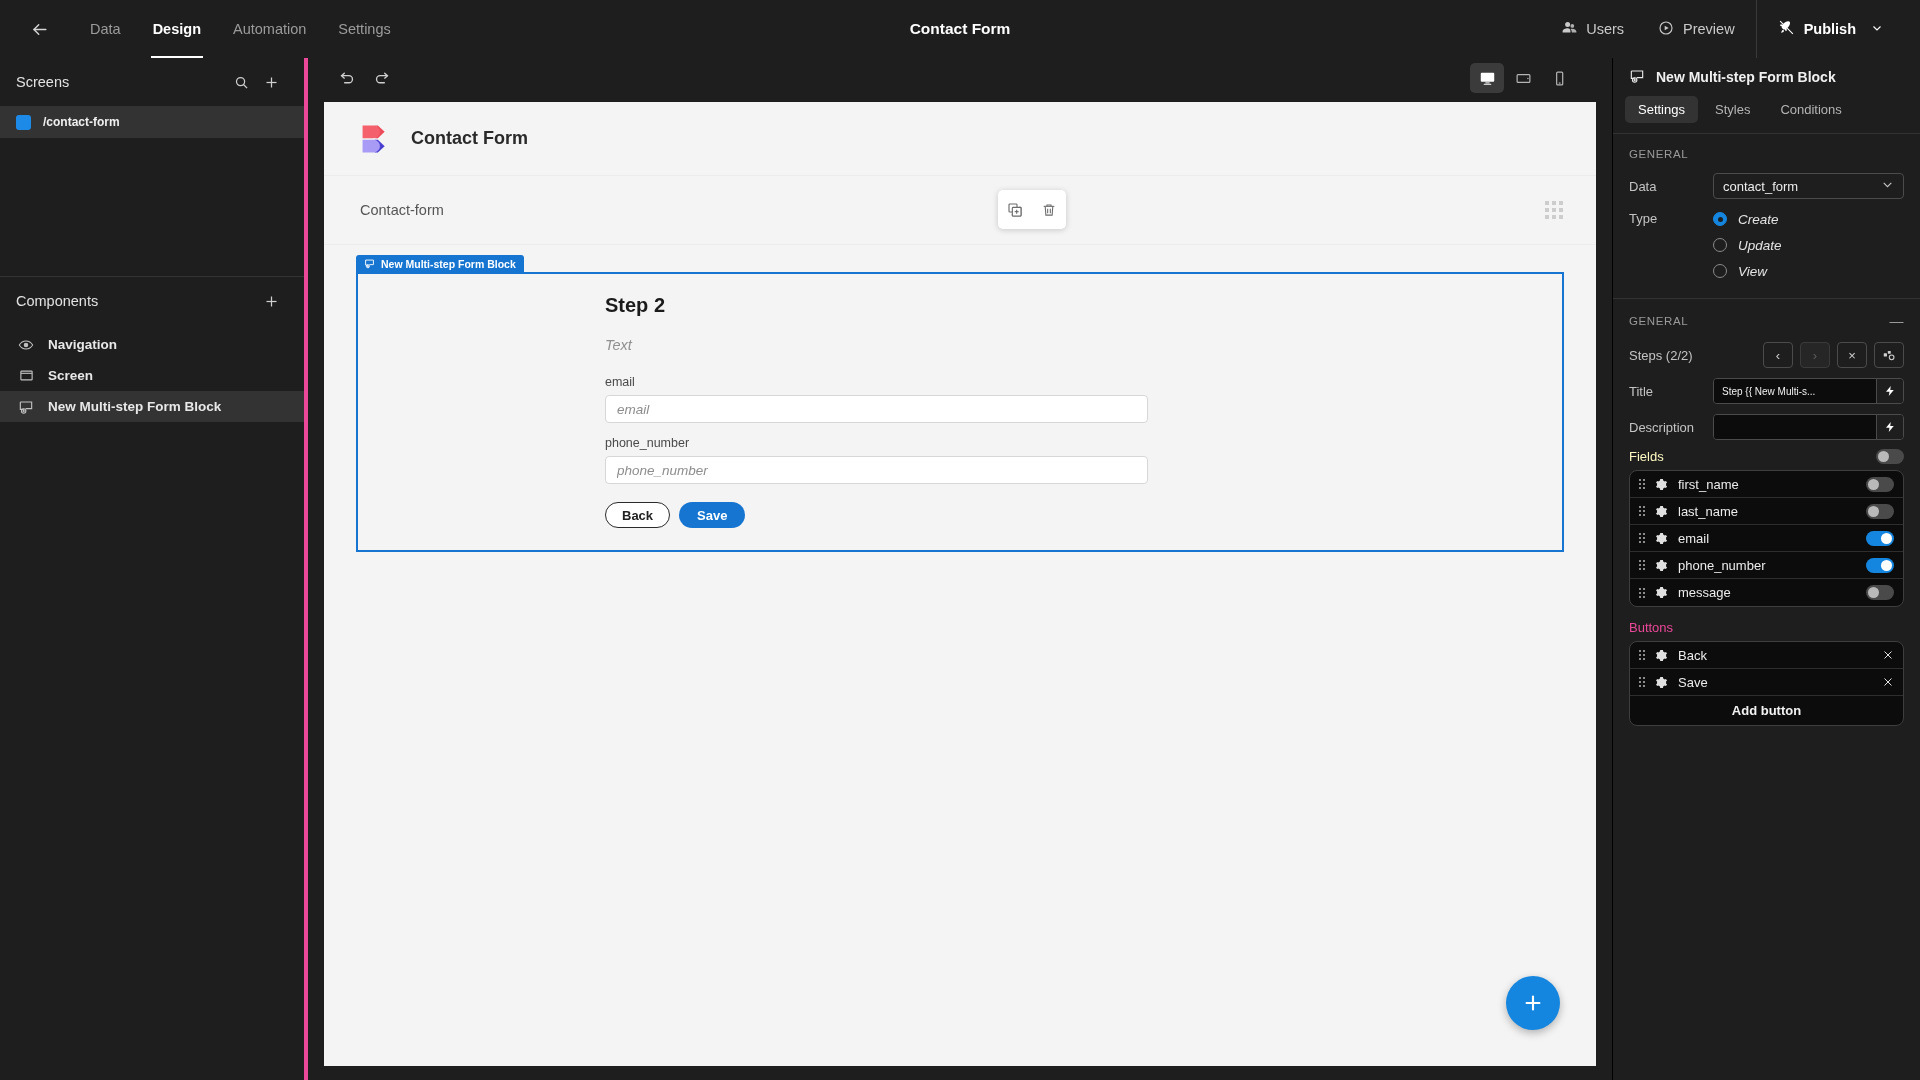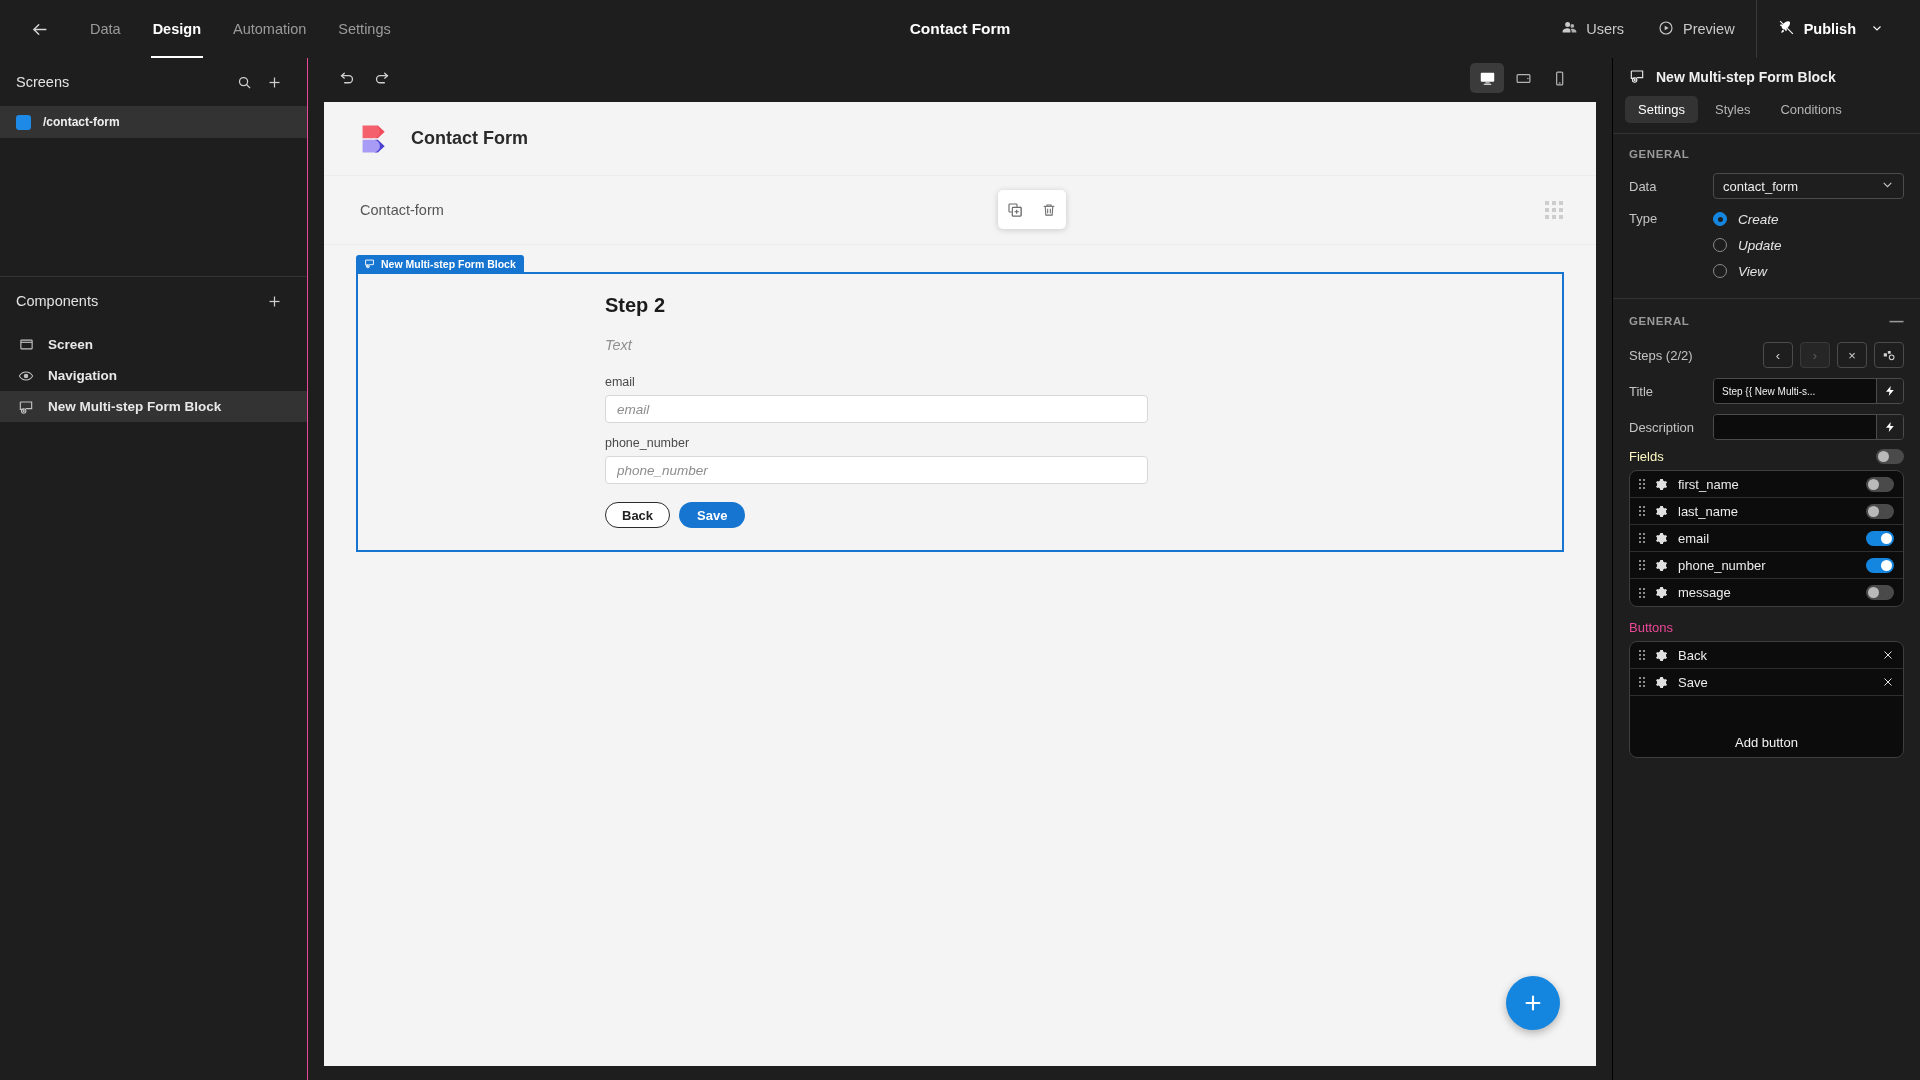--- a/index.html
+++ b/index.html
@@ -45,21 +45,21 @@
     display: flex; align-items: center; gap: 9px;
     padding: 16px 17px; height: 58px; color: #c9c9c9; font-size: 14.5px; cursor: pointer;
   }
   .tb-sep { width: 1px; height: 58px; background: #3a3a3a; margin: 0 4px; }
   .tb-item.publish { color: #fff; font-weight: bold; }
   .chev { display: inline-block; margin-left: 6px; }
 
   
   .sidebar {
     position: absolute; top: 58px; left: 0; width: 308px; height: 1022px;
-    background: #1e1e1e; border-right: 1px solid #ec4899;
+    background: #1e1e1e; border-right: 4px solid #ec4899;
   }
   .panel-head {
     height: 48px; display: flex; align-items: center;
     padding: 0 18px 0 16px; color: #e2e2e2; font-size: 14.5px;
   }
   .panel-head .ttl { flex: 1; }
   .panel-head .ico {
     width: 30px; height: 30px; display: flex; align-items: center; justify-content: center;
     color: #cfcfcf; cursor: pointer;
   }
@@ -186,21 +186,21 @@
   }
   .rp-tabs { display: flex; gap: 4px; padding: 0 12px 10px 12px; }
   .rp-tab {
     height: 27px; padding: 0 13px; border-radius: 5px;
     display: flex; align-items: center; font-size: 13px; color: #b4b4b4; cursor: pointer;
   }
   .rp-tab.active { background: #333333; color: #fff; }
   .rp-divider { height: 1px; background: #323232; }
   .rp-section-title {
     padding: 14px 16px 10px 16px; font-size: 11.5px; letter-spacing: 0.6px;
-    color: #9a9a9a; font-weight: bold;
+    color: #9a9a9a; font-weight: normal;
     display: flex; align-items: center;
   }
   .rp-section-title .collapse { margin-left: auto; cursor: pointer; color: #9a9a9a; font-size: 14px; }
   .rp-row {
     display: flex; align-items: center; padding: 0 16px; min-height: 32px; margin-bottom: 4px;
   }
   .rp-row .lbl { width: 84px; flex: none; color: #c4c4c4; font-size: 13px; }
   .rp-select {
     flex: 1; height: 26px; border: 1px solid #4b4b4b; border-radius: 4px;
     background: #1e1e1e; color: #ededed; font-size: 13px;
@@ -262,21 +262,21 @@
   .list-row:last-child { border-bottom: none; }
   .drag-dots {
     display: grid; grid-template-columns: repeat(2, 2px); gap: 2px; flex: none; cursor: grab;
   }
   .drag-dots i { width: 2px; height: 2px; background: #8c8c8c; display: block; }
   .gear { color: #e0e0e0; display: flex; flex: none; }
   .row-x { margin-left: auto; color: #e0e0e0; cursor: pointer; font-size: 13px; display: flex; }
   .buttons-lbl { padding: 13px 16px 6px 16px; color: #ec4899; font-size: 13px; }
   .add-btn-row {
     height: 29px; display: flex; align-items: center; justify-content: center;
-    color: #f2f2f2; font-size: 13px; font-weight: normal; cursor: pointer; margin-top: 32px;
+    color: #f2f2f2; font-size: 13px; font-weight: bold; cursor: pointer;
   }
 </style>
 </head>
 <body>
 
 <div class="topbar">
   <div class="topbar-left">
     <div class="back-arrow">
       <svg width="19" height="19" viewBox="0 0 24 24" fill="none" stroke="currentColor" stroke-width="1.8" stroke-linecap="round" stroke-linejoin="round">
           <line x1="20" y1="12" x2="5" y2="12"></line>
@@ -357,35 +357,35 @@
     <span class="ico">
       <svg width="15" height="15" viewBox="0 0 24 24" fill="none" stroke="currentColor" stroke-width="2">
           <line x1="12" y1="4" x2="12" y2="20"></line>
           <line x1="4" y1="12" x2="20" y2="12"></line>
         </svg>
     </span>
   </div>
   <div class="comp-list">
     <div class="comp-row">
       <span class="comp-ico">
+        <svg width="16" height="16" viewBox="0 0 24 24" fill="none" stroke="currentColor" stroke-width="1.6">
+            <path d="M2 12s3.6-6 10-6 10 6 10 6-3.6 6-10 6-10-6-10-6z"></path>
+            <circle cx="12" cy="12" r="2.6" fill="currentColor"></circle>
+          </svg>
+      </span>
+      <span>Navigation</span>
+    </div>
+    <div class="comp-row">
+      <span class="comp-ico">
         <svg width="15" height="15" viewBox="0 0 24 24" fill="none" stroke="currentColor" stroke-width="1.8">
             <rect x="3" y="5" width="18" height="14" rx="1"></rect>
             <line x1="3" y1="8.5" x2="21" y2="8.5"></line>
           </svg>
       </span>
       <span>Screen</span>
-    </div>
-    <div class="comp-row">
-      <span class="comp-ico">
-        <svg width="16" height="16" viewBox="0 0 24 24" fill="none" stroke="currentColor" stroke-width="1.6">
-            <path d="M2 12s3.6-6 10-6 10 6 10 6-3.6 6-10 6-10-6-10-6z"></path>
-            <circle cx="12" cy="12" r="2.6" fill="currentColor"></circle>
-          </svg>
-      </span>
-      <span>Navigation</span>
     </div>
     <div class="comp-row selected">
       <span class="comp-ico">
         <svg width="16" height="16" viewBox="0 0 24 24" fill="none" stroke="currentColor" stroke-width="1.7">
             <path d="M3.5 4.5h17v10h-9"></path>
             <path d="M3.5 4.5v11h5"></path>
             <circle cx="8.5" cy="18" r="3.3"></circle>
             <line x1="8.5" y1="16.3" x2="8.5" y2="19.7"></line>
             <line x1="6.8" y1="18" x2="10.2" y2="18"></line>
           </svg>

